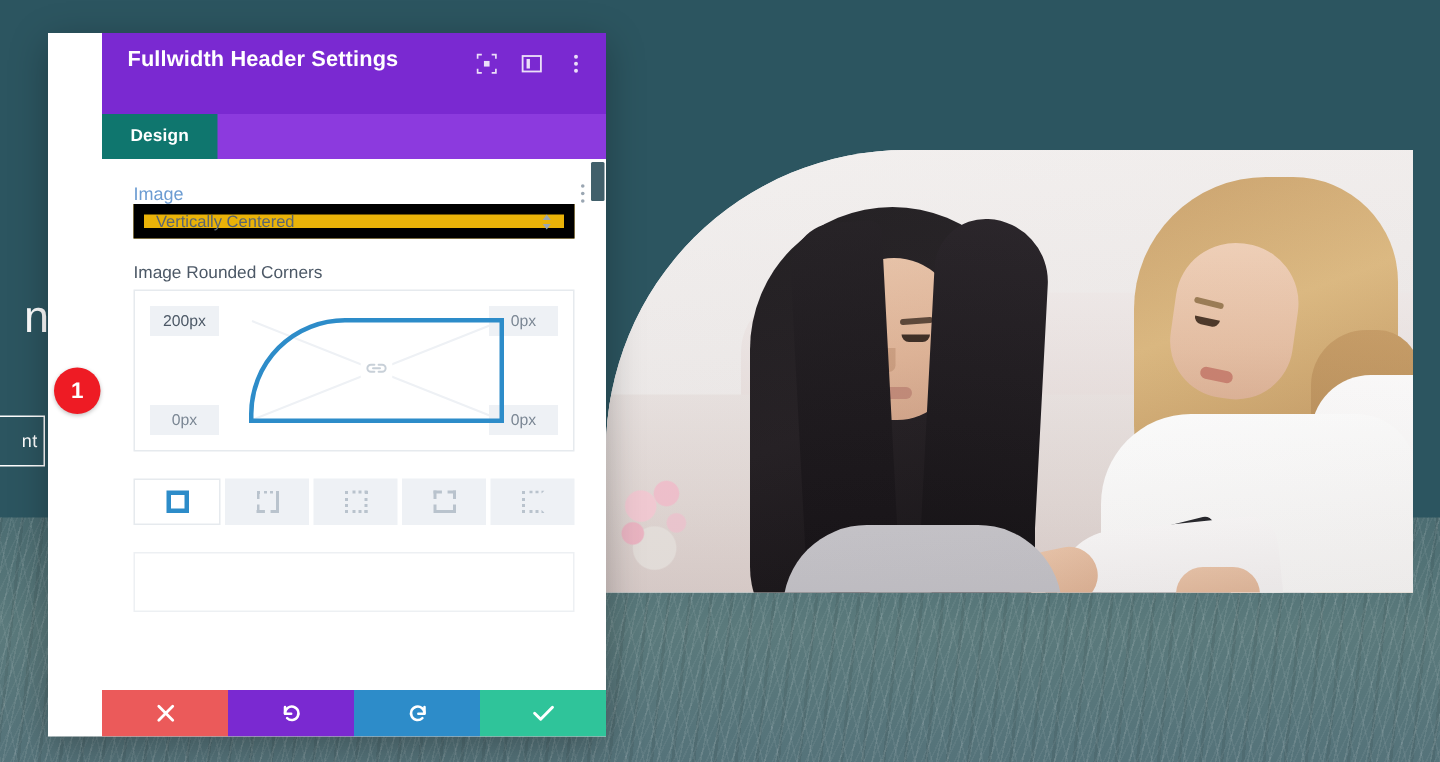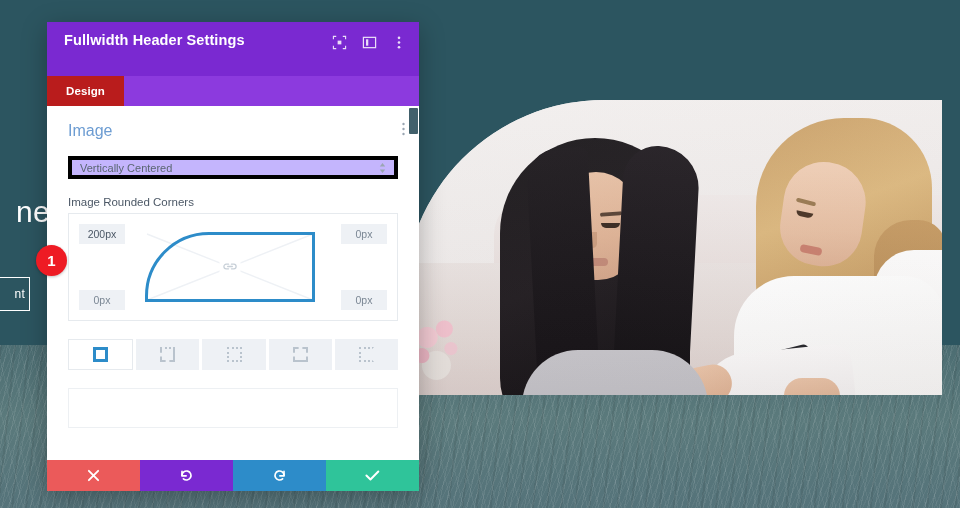--- a/index.html
+++ b/index.html
@@ -191,26 +191,27 @@
   }
   
   .ph-grade {
     position: absolute; inset: 0;
     background: linear-gradient(180deg, rgba(255,255,255,0.04) 0%, rgba(0,0,0,0.03) 100%);
   }
 
   
   #settings-modal {
     position: absolute;
-    left: 47px; top: 22px;
+    left: 32px; top: 22px;
     width: 372px; height: 469px;
     background: #ffffff;
     box-shadow: 0 6px 24px rgba(0,0,0,0.28);
     display: flex; flex-direction: column;
     overflow: hidden;
+    padding-left: 36px;
   }
   #modal-header {
     background: #7a29d1;
     padding: 10px 14px 8px 17px;
     position: relative;
     height: 54px;
     flex: 0 0 auto;
   }
   #modal-title {
     color: #ffffff; font-size: 14.5px; font-weight: bold;
@@ -237,46 +238,45 @@
     height: 30px;
     flex: 0 0 auto;
   }
   .tab {
     padding: 0 19px;
     display: flex; align-items: center;
     color: #ffffff; font-size: 11.5px; font-weight: bold;
     letter-spacing: .1px;
     height: 100%;
   }
-  .tab.active { background: #b91c1c; }
+  .tab.active { background: #0f766e; }
 
   #modal-body {
     flex: 1 1 auto;
     background: #ffffff;
     position: relative;
     overflow: hidden;
     padding: 16px 21px 0 21px;
   }
   #section-title {
-    color: #6c9cd2; font-size: 16px; font-weight: normal;
-    margin-bottom: 16px;
+    color: #6c9cd2; font-size: 12px; font-weight: normal;
   }
   #section-kebab {
     position: absolute; right: 14px; top: 16px;
     color: #9aa6b2;
   }
   .field-label {
     color: #4c5866; font-size: 11.5px;
     margin-bottom: 5px;
   }
   .select-wrap {
     position: relative;
     height: 23px;
-    background: #c4b5fd;
-    border: 4px solid #000000;
+    background: #eab308;
+    border: 7px solid #000000;
     margin-bottom: 17px;
   }
   .select-value {
     position: absolute; left: 8px; top: 50%; transform: translateY(-50%);
     color: #5a6672; font-size: 11px;
   }
   .select-arrows {
     position: absolute; right: 8px; top: 50%; transform: translateY(-50%);
     color: #9aa6b2; font-size: 9px; line-height: 1;
     display: flex; flex-direction: column; align-items: center;

